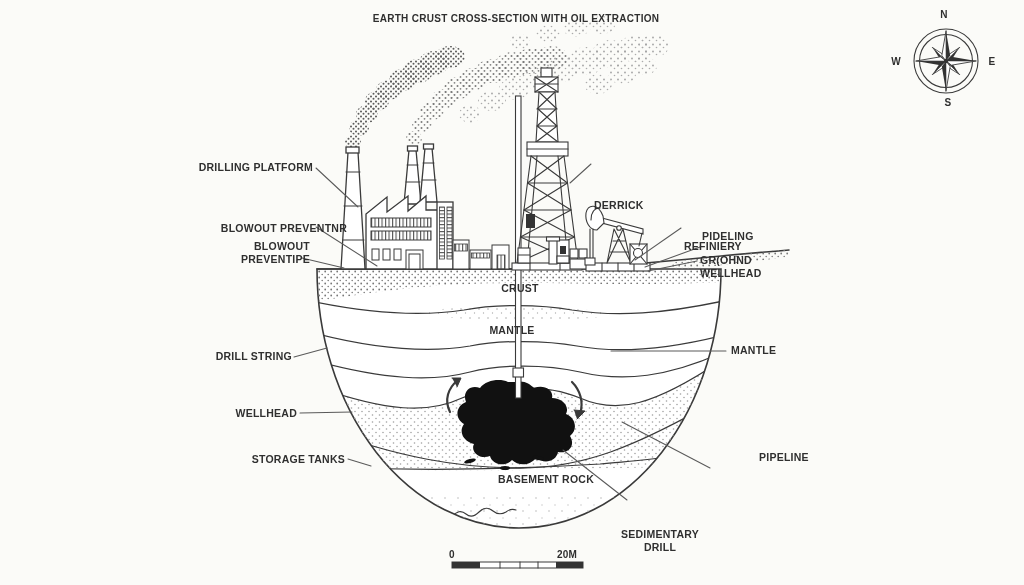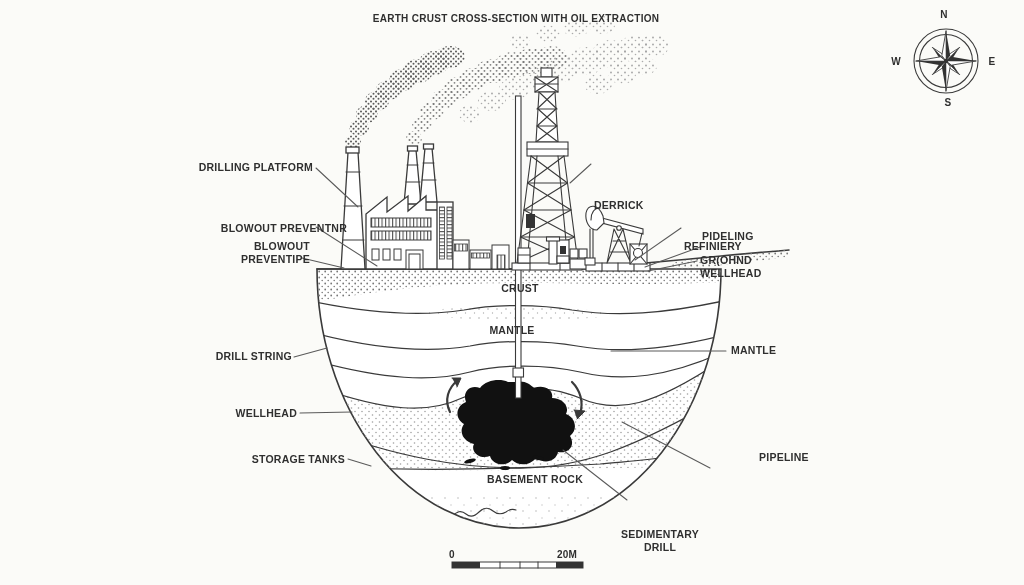--- a/index.html
+++ b/index.html
@@ -295,21 +295,21 @@
 <div class="lbl" style="left:684px;top:220px;margin-top:20px;">REFINIERY</div>
 <div class="lbl" style="left:702px;top:230px;">PIDELING</div>
 <div class="lbl" style="left:700px;top:254px;">GR(OHND</div>
 <div class="lbl" style="left:700px;top:267px;">WELLHEAD</div>
 
 <div class="lbl c" style="left:470px;top:282px;width:100px;">CRUST</div>
 <div class="lbl c" style="left:462px;top:324px;width:100px;">MANTLE</div>
 <div class="lbl" style="left:731px;top:344px;">MANTLE</div>
 
 
-<div class="lbl c" style="left:460px;top:473px;width:150px;">BASEMENT ROCK</div>
+<div class="lbl c" style="left:471px;top:473px;width:150px;">BASEMENT ROCK</div>
 <div class="lbl c" style="left:595px;top:528px;width:130px;">
   <div>SEDIMENTARY</div>
   <div>DRILL</div>
 </div>
 <div class="lbl" style="left:716px;top:451px;margin-left:43px;">PIPELINE</div>
 
 <div class="lbl c compass-letter" style="left:936px;top:8px;width:16px;">N</div>
 <div class="lbl c compass-letter" style="left:888px;top:55px;width:16px;">W</div>
 <div class="lbl c compass-letter" style="left:984px;top:55px;width:16px;">E</div>
 <div class="lbl c compass-letter" style="left:940px;top:96px;width:16px;">S</div>

